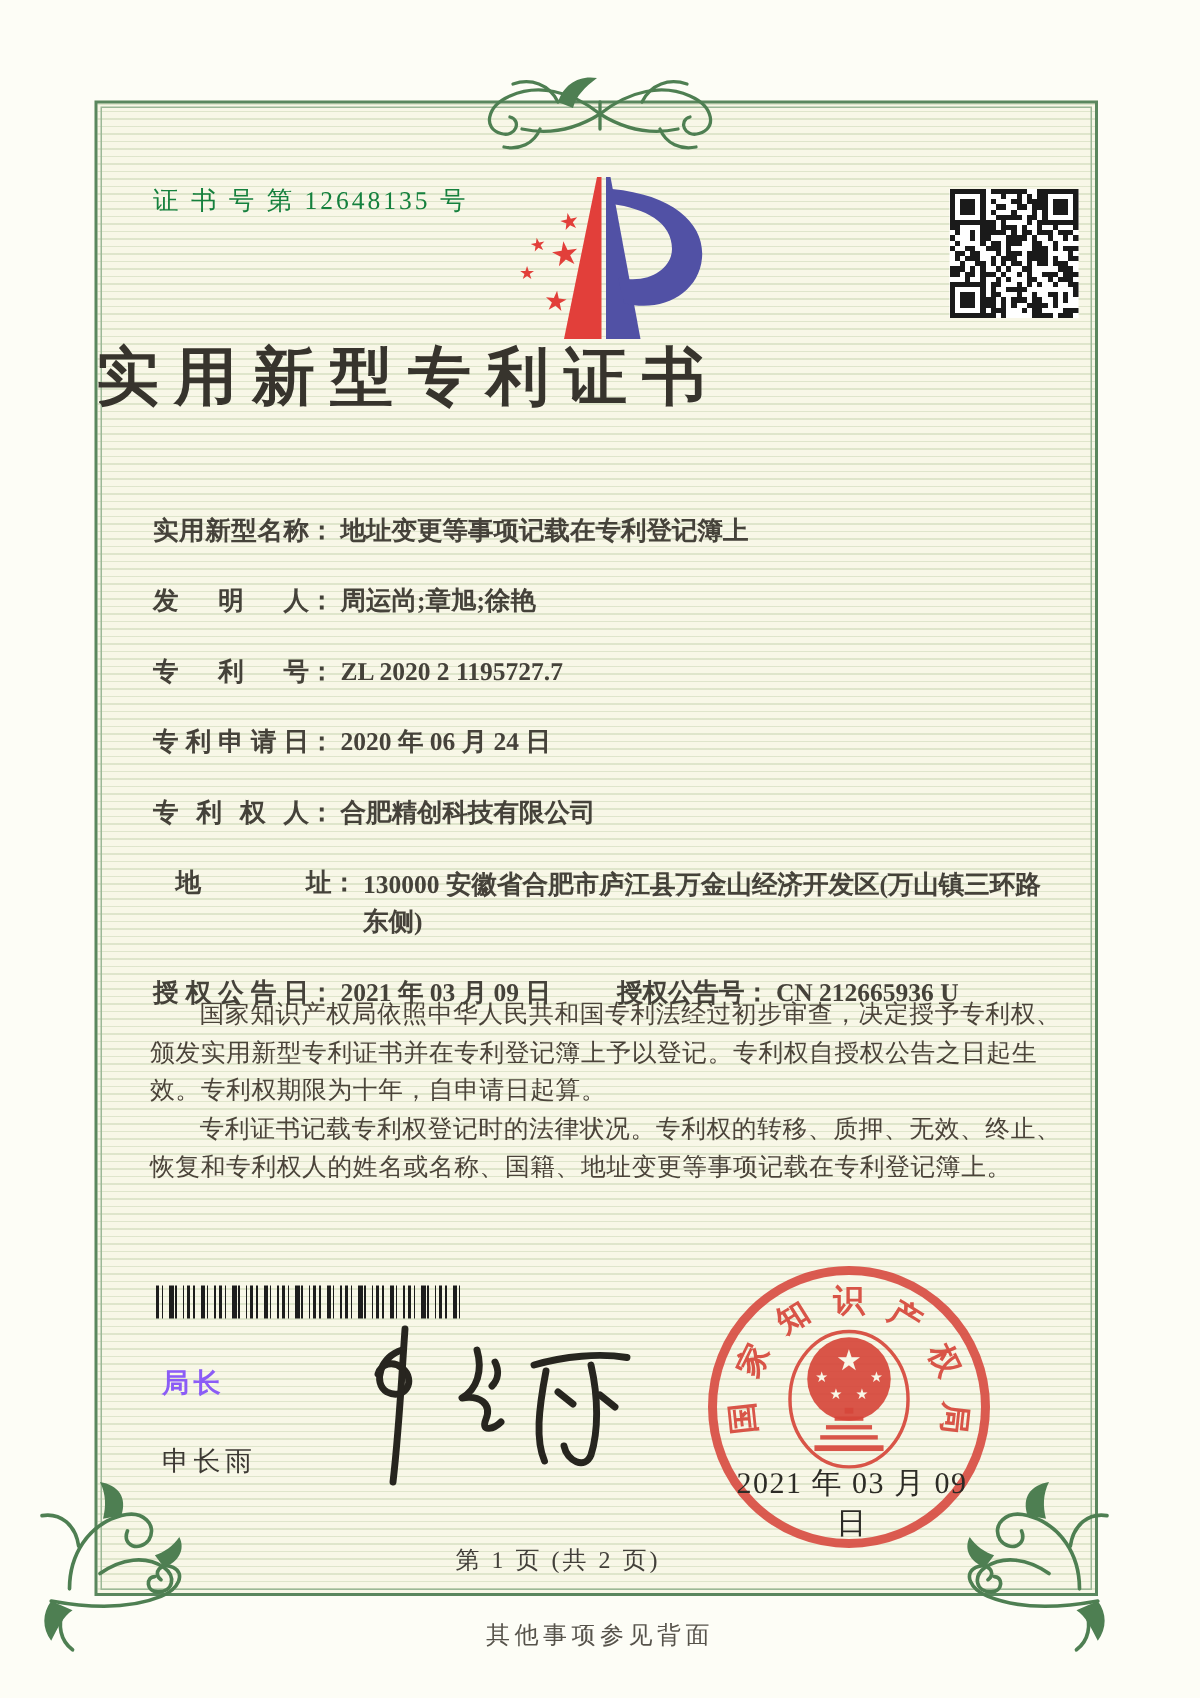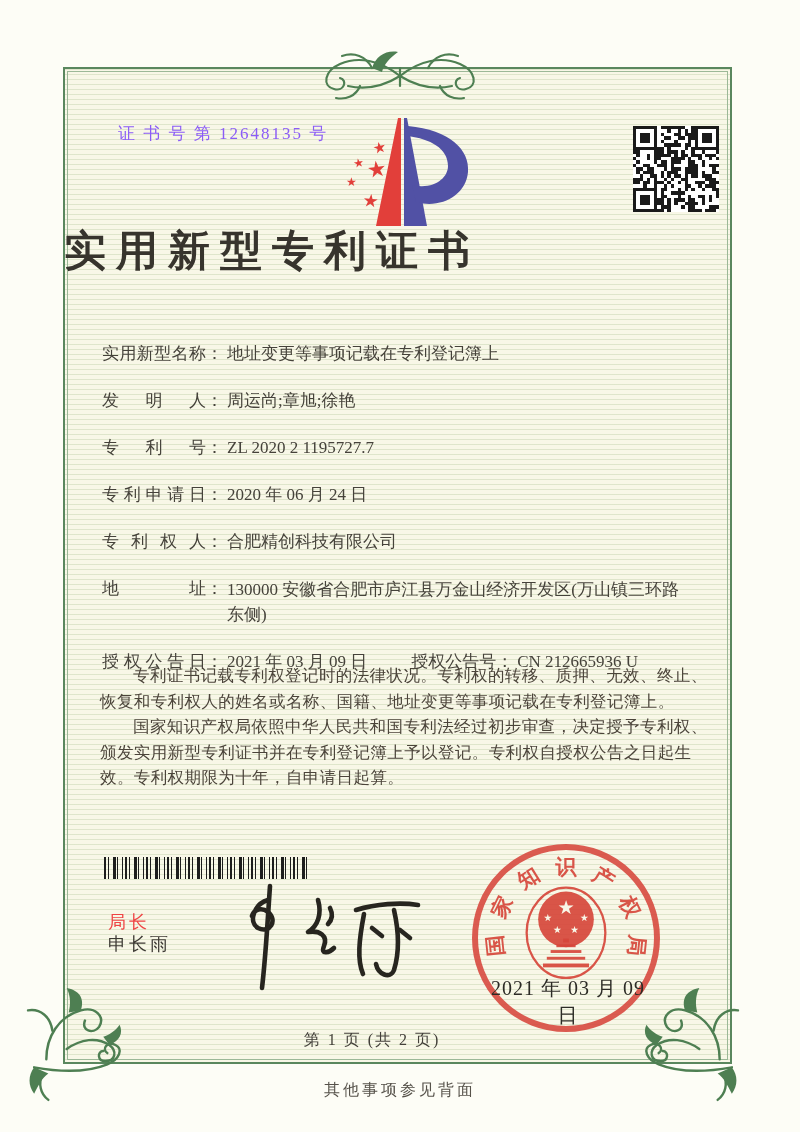--- a/index.html
+++ b/index.html
@@ -13,53 +13,53 @@
   .frame{
     position:absolute;left:63px;top:67px;width:669px;height:997px;
     border:2px solid #5a875e;box-sizing:border-box;
     background:
       repeating-linear-gradient(180deg, rgba(164,188,138,.30) 0 1px, rgba(0,0,0,0) 1px 5px),
       #f8f7e7;
   }
   .frame-inner{position:absolute;inset:2px;border:1px solid #9cb897;pointer-events:none;}
   .ornament{position:absolute;pointer-events:none;}
   
-  .cert-no{position:absolute;left:102px;top:122px;font-size:17px;letter-spacing:2px;color:#8b5cf6;margin-left:16px;}
+  .cert-no{position:absolute;left:102px;top:122px;font-size:17px;letter-spacing:2px;color:#15803d;}
   .logo{position:absolute;left:328px;top:112px;width:148px;height:124px;}
   .qr{position:absolute;left:633px;top:126px;width:86px;height:86px;background:#fff;}
   .title{
     position:absolute;left:64px;top:223px;width:791px;
     font-size:42px;font-weight:600;letter-spacing:10px;color:#37342d;margin:0;
   }
   
   .fields{position:absolute;left:102px;top:342px;width:606px;font-size:17px;line-height:24px;color:#45423a;}
-  .row{display:flex;margin-bottom:23px;align-items:flex-start;}
+  .row{display:flex;margin-bottom:23px;align-items:flex-start;font-weight:bold;}
   .row .lbl{width:104px;text-align:justify;text-align-last:justify;flex:0 0 auto;}
   .row .colon{flex:0 0 auto;margin-right:4px;}
   .row .val{flex:0 1 auto;}
-  .row-address{}
+  .row-address{justify-content:flex-end;}
   .row-address .val{max-width:466px;line-height:25px;}
   .group2{display:flex;margin-left:44px;}
   .group2 .lbl2{flex:0 0 auto;}
   
   .body-text{position:absolute;left:100px;top:663px;width:614px;font-size:16.5px;line-height:25.5px;color:#4b443a;letter-spacing:.4px;}
   .body-text p{margin:0;text-indent:2em;}
   
   .barcode{
     position:absolute;left:104px;top:857px;width:206px;height:22px;
     background:repeating-linear-gradient(90deg,
       #1d1d1d 0 2px, rgba(0,0,0,0) 2px 4px,
       #1d1d1d 4px 5px, rgba(0,0,0,0) 5px 9px,
       #1d1d1d 9px 12px, rgba(0,0,0,0) 12px 13px,
       #1d1d1d 13px 14px, rgba(0,0,0,0) 14px 18px,
       #1d1d1d 18px 19px, rgba(0,0,0,0) 19px 21px);
   }
   
-  .sig-title{position:absolute;left:108px;top:910px;font-size:18px;letter-spacing:3px;color:#ef4444;}
-  .sig-name{position:absolute;left:108px;top:932px;font-size:18px;letter-spacing:3px;color:#3c3933;}
+  .sig-title{position:absolute;left:108px;top:910px;font-size:18px;letter-spacing:3px;color:#8b5cf6;font-weight:bold;}
+  .sig-name{position:absolute;left:108px;top:962px;font-size:18px;letter-spacing:3px;color:#3c3933;}
   .sig-hand{position:absolute;left:212px;top:880px;width:218px;height:114px;}
   
   .seal{position:absolute;left:472px;top:844px;width:188px;height:188px;}
   .seal-ring{position:absolute;inset:0;border:6px solid rgba(214,70,59,.88);border-radius:50%;box-sizing:border-box;}
   .seal-chars{position:absolute;inset:0;}
   .seal-chars span{
     position:absolute;left:50%;top:50%;width:24px;height:24px;margin:-12px 0 0 -12px;
     text-align:center;font-size:21px;font-weight:700;color:rgba(214,70,59,.92);line-height:24px;
   }
   .sc0{transform:rotate(-96deg) translateY(-71px);}
@@ -525,22 +525,22 @@
     <div class="val">2021 年 03 月 09 日</div>
     <div class="group2">
       <span class="lbl2">授权公告号</span>
         <span class="colon">：</span>
       <div class="val">CN 212665936 U</div>
     </div>
   </div>
 </div>
 
 <div class="body-text">
+  <p>国家知识产权局依照中华人民共和国专利法经过初步审查，决定授予专利权、颁发实用新型专利证书并在专利登记簿上予以登记。专利权自授权公告之日起生效。专利权期限为十年，自申请日起算。</p>
   <p>专利证书记载专利权登记时的法律状况。专利权的转移、质押、无效、终止、恢复和专利权人的姓名或名称、国籍、地址变更等事项记载在专利登记簿上。</p>
-  <p>国家知识产权局依照中华人民共和国专利法经过初步审查，决定授予专利权、颁发实用新型专利证书并在专利登记簿上予以登记。专利权自授权公告之日起生效。专利权期限为十年，自申请日起算。</p>
 </div>
 
 <div class="barcode"></div>
 
 <div class="sig-title">局长</div>
 <div class="sig-name">申长雨</div>
 <svg class="sig-hand" viewBox="0 0 218 114">
   <g fill="none" stroke="#27251f" stroke-width="4.6" stroke-linecap="round" stroke-linejoin="round">
     <path d="M56 20 C42 24 36 42 46 48 C58 54 66 40 56 32 C50 27 42 29 40 36"></path>
     <path d="M58 6 C56 34 54 74 50 108"></path>

